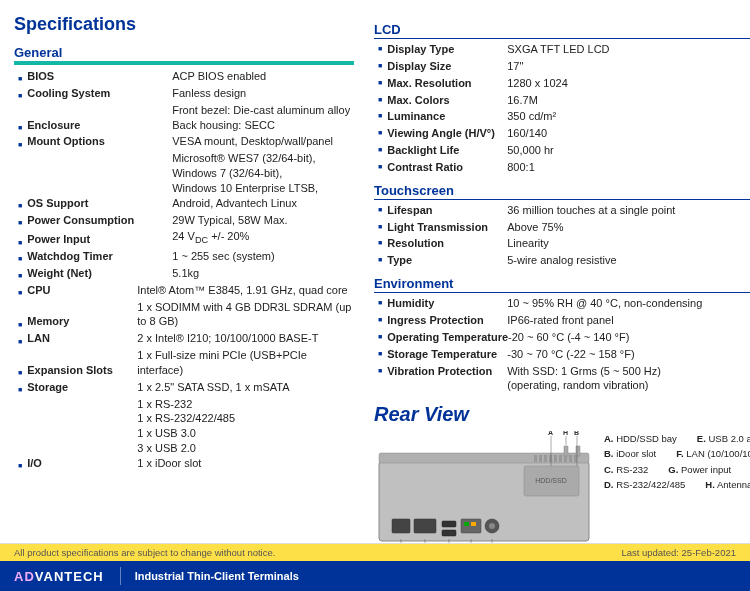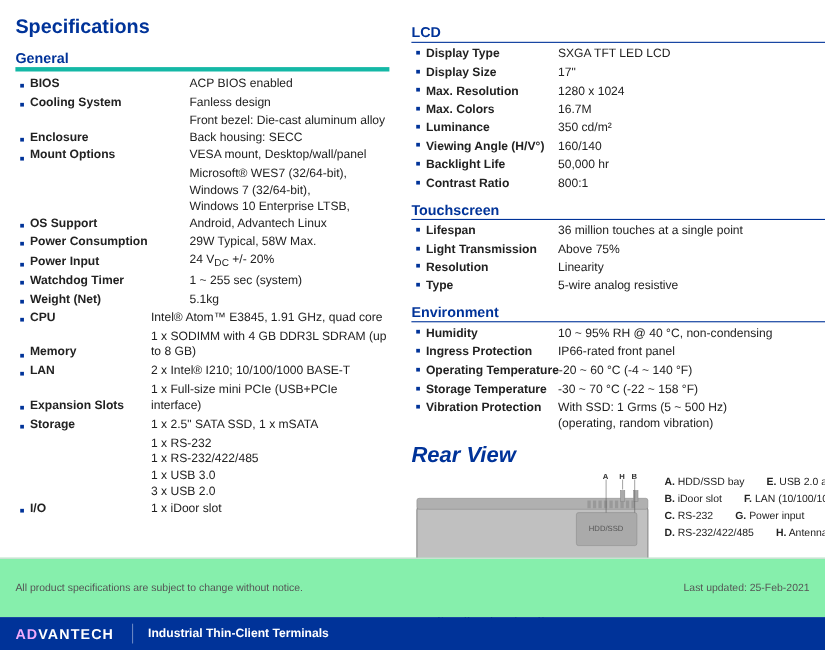--- a/index.html
+++ b/index.html
@@ -188,24 +188,24 @@
       margin: 0 14px;
     }
 
     .footer-tagline {
       color: white;
       font-size: 11px;
       font-weight: bold;
     }
 
     .notice-bar {
-      padding: 21px 14px;
+      padding: 3px 14px;
       font-size: 9.5px;
       color: #555;
-      background: #86efac;
+      background: #fde047;
       border-top: 1px solid #ddd;
       position: absolute;
       bottom: 30px;
       left: 0;
       right: 0;
       display: flex;
       justify-content: space-between;
     }
 
     

